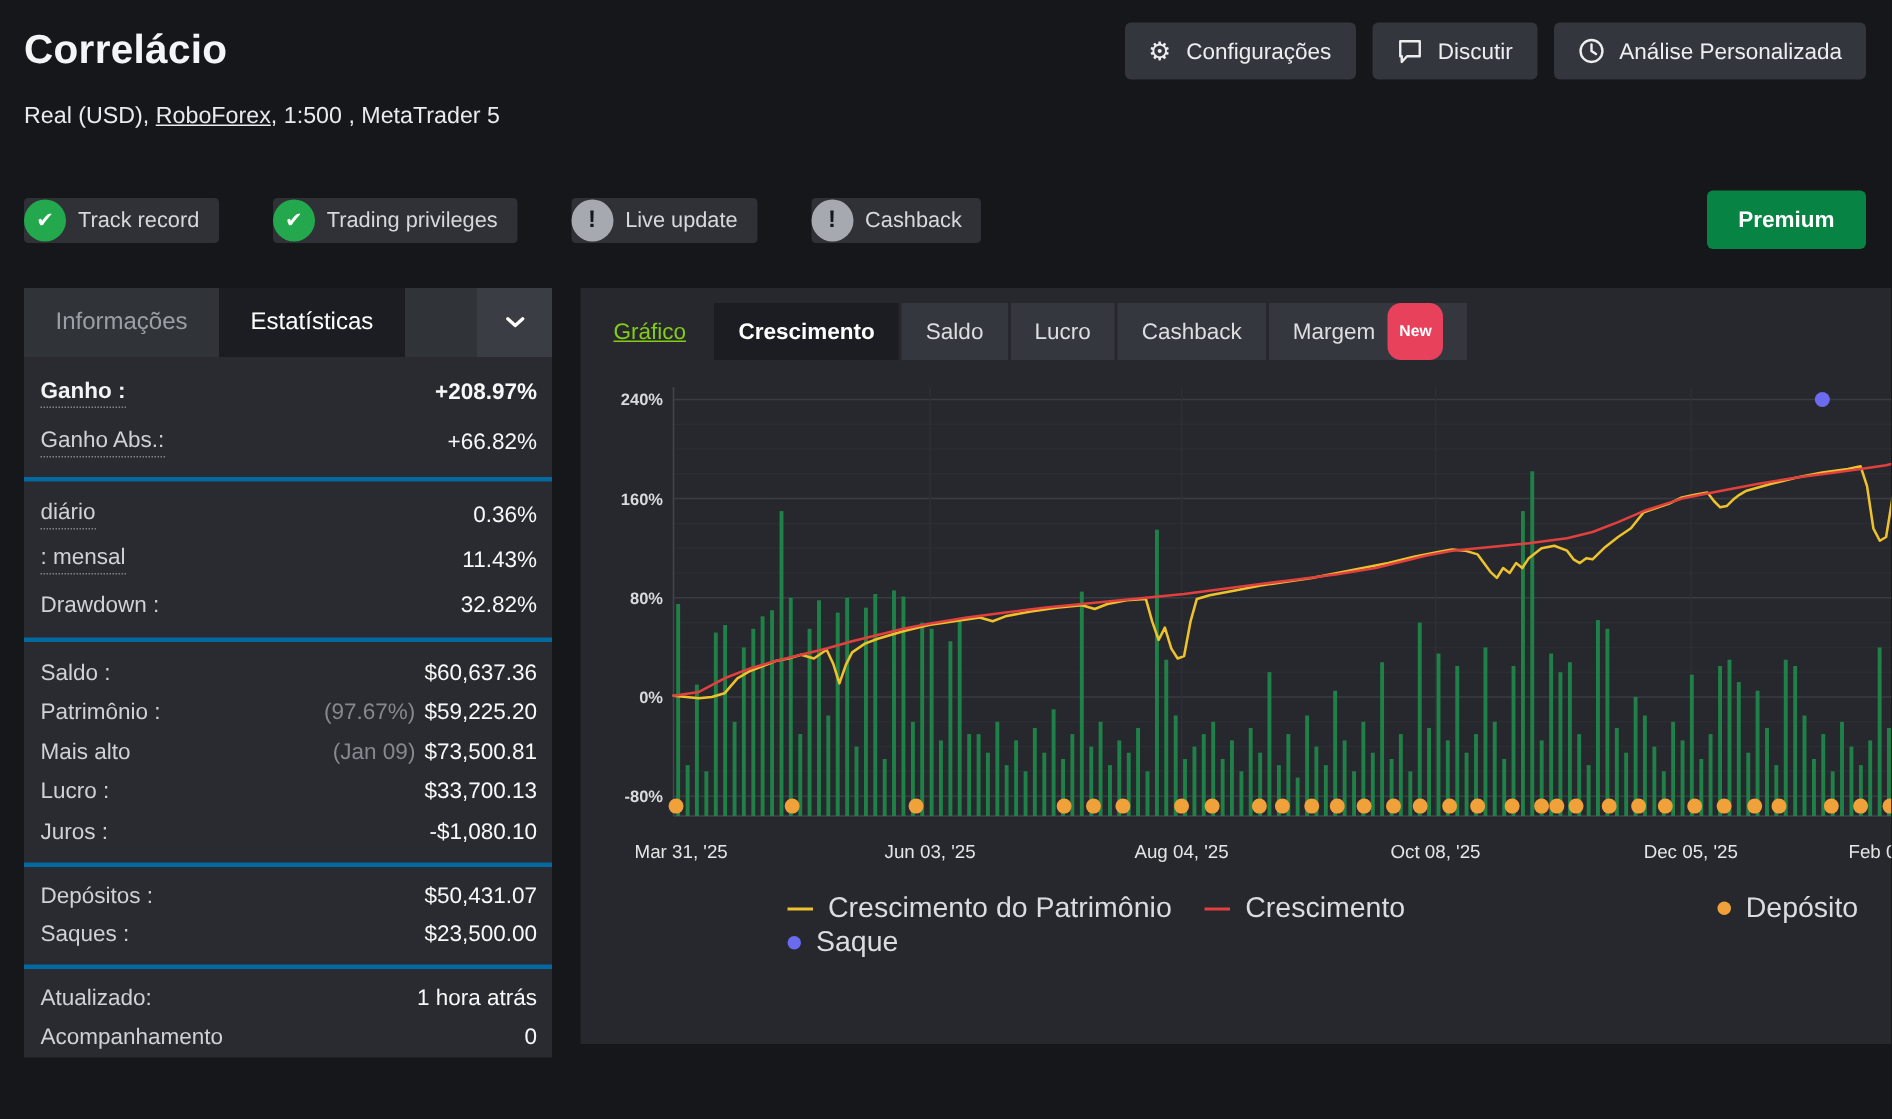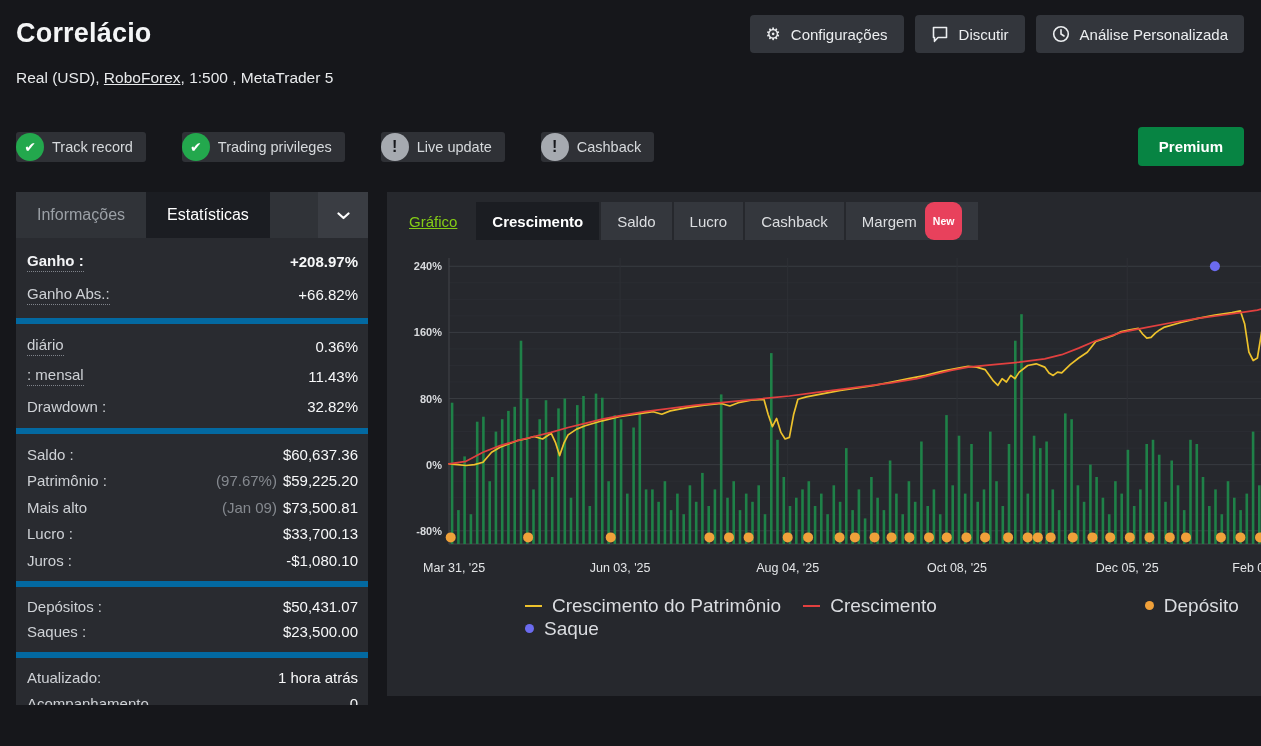--- a/index.html
+++ b/index.html
@@ -31,21 +31,21 @@
   .main { display:flex; margin-top:26px; }
 
   
   .sidebar { width:352px; height:513px; background:#292b30; overflow:hidden; flex:none; }
   .side-tabs { height:46px; background:#303338; display:flex; font-size:16px; }
   .stab { padding:0 21px; display:flex; align-items:center; color:#9ba0a6; cursor:pointer; }
   .stab.active { background:#1b1d22; color:#fff; }
   .chev-btn { margin-left:auto; width:50px; background:#3a3d43; display:flex; align-items:center; justify-content:center; cursor:pointer; }
   .side-body { }
   .sgroup { padding:7px 0; }
-  .sgroup + .sgroup { border-top:6px solid #0369a1; }
+  .sgroup + .sgroup { border-top:3px solid #0369a1; }
   .srow { display:flex; justify-content:space-between; align-items:center; padding:0 10px 0 11px; font-size:15px; color:#ced1d5; }
   .g1 .srow { min-height:33px; }
   .g2 .srow { min-height:30px; }
   .g3 .srow { min-height:26.5px; }
   .g4 .srow { min-height:25.5px; }
   .g5 .srow { min-height:26px; }
   .srow .val { color:#f7f8f9; }
   .srow .valwrap { display:flex; gap:6px; align-items:baseline; }
   .pre { color:#85898f; }
   .green { color:#2cab60; }

